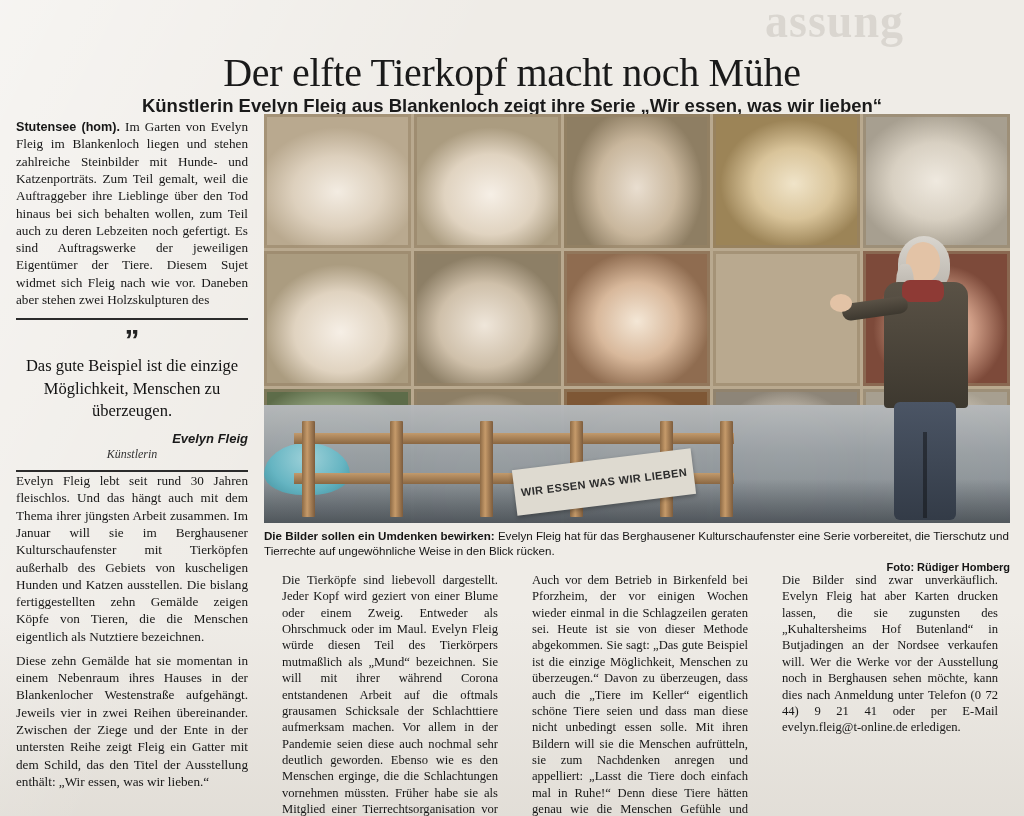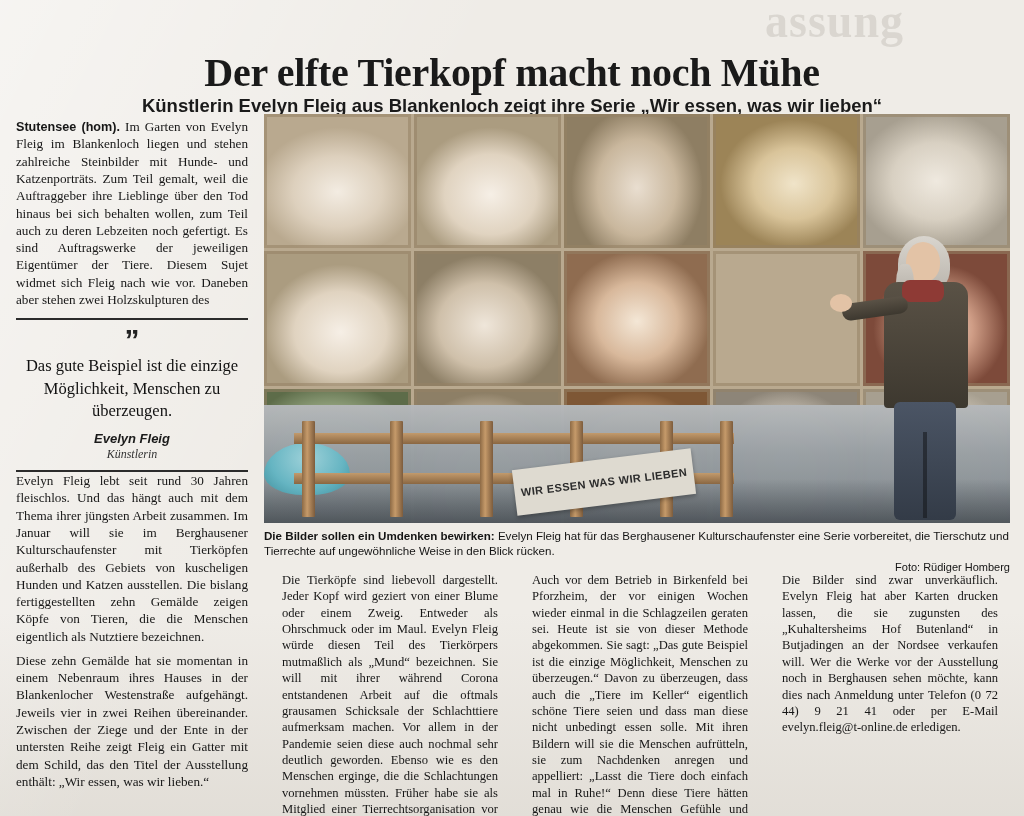--- a/index.html
+++ b/index.html
@@ -37,21 +37,21 @@
     transform: scaleY(1.05);
     pointer-events: none;
   }
   .headline {
     position: absolute;
     top: 22px;
     left: 0;
     width: 1024px;
     text-align: center;
     font-size: 40px;
-    font-weight: bold;
+    font-weight: normal;
     letter-spacing: -0.3px;
     font-family: "Liberation Serif", serif;
   }
   .subhead {
     position: absolute;
     top: 80px;
     left: 0;
     width: 1024px;
     text-align: center;
     font-size: 18.5px;
@@ -116,20 +116,21 @@
     line-height: 1.35;
     color: #111;
     padding: 0 4px;
   }
   .quote-author {
     margin-top: 9px;
     font-family: "Liberation Sans", sans-serif;
     font-weight: bold;
     font-style: italic;
     font-size: 13px;
+    text-align: right;
   }
   .quote-role {
     font-family: Liberation Serif, serif;
     font-style: italic;
     font-size: 12px;
     color: #333;
     margin-top: 1px;
   }
   .col-left-after {
     margin-top: 9px;
@@ -335,20 +336,21 @@
     font-size: 11.6px;
     line-height: 1.3;
     color: #141414;
   }
   .caption b { font-weight: bold; }
   .credit {
     margin-top: 2px;
     font-size: 11px;
     text-align: right;
     font-style: normal;
+    font-weight: bold;
   }
 
   
   .bottom {
     position: absolute;
     left: 16px;
     top: 572px;
     width: 994px;
     display: flex;
     gap: 14px;

